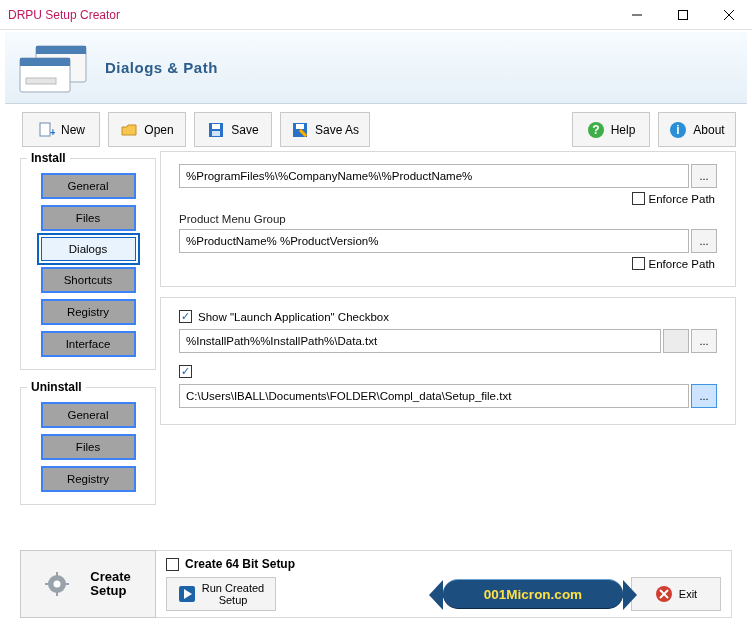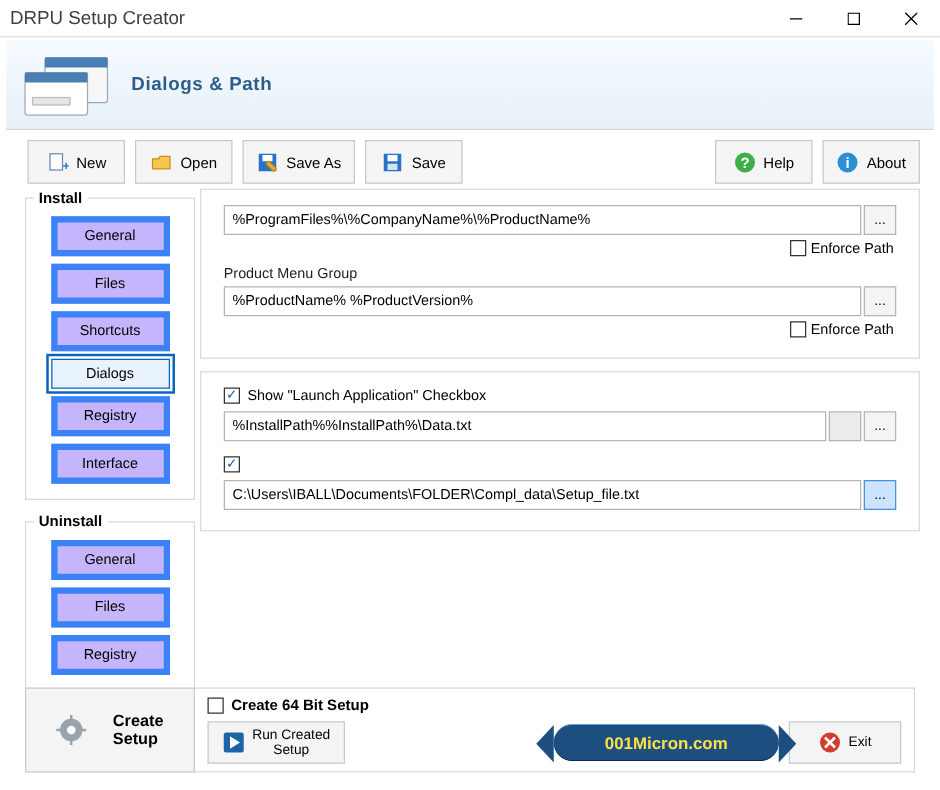--- a/index.html
+++ b/index.html
@@ -1,39 +1,39 @@
 <!DOCTYPE html>
 <html><head>
 <meta charset="utf-8">
 <style>
   * { box-sizing: border-box; font-family: "Segoe UI", Tahoma, sans-serif; }
   body { margin:0; background:#fff; width:752px; height:632px; overflow:hidden; position:relative; }
 
   
   .titlebar { height:30px; display:flex; align-items:center; padding-left:8px; border-bottom:1px solid #e0e0e0; }
-  .titlebar-title { font-size:15px; color:#404040; flex:1; }
+  .titlebar-title { font-size:12px; color:#be185d; flex:1; }
   .win-btn { width:46px; height:30px; display:flex; align-items:center; justify-content:center; }
   .win-btn svg { width:10px; height:10px; }
 
   
   .banner { height:72px; background:linear-gradient(#f6fbff,#e6f0f7); display:flex; align-items:center; border-bottom:1px solid #c9d7e4; margin:2px 5px 0 5px;}
   .banner .win-illus { width:100px; display:flex; align-items:center; justify-content:center; }
   .banner h1 { margin:0; font-size:15px; font-weight:bold; color:#2c5d8c; letter-spacing:.5px; }
 
   
   .toolbar-row { display:flex; padding:8px 16px 4px 22px; gap:8px; align-items:center;}
   .tool-btn { height:35px; min-width:78px; background:#f5f5f5; border:1px solid #c9c9c9; display:flex; align-items:center; justify-content:center; gap:6px; padding:0 10px; font-size:12px; color:#000; cursor:pointer; }
   .spacer { flex:1; }
   .icon { width:18px; height:18px; display:inline-block; }
 
   
   .columns { display:flex; padding:0 16px 0 20px; gap:4px; }
   .side { width:136px; }
   .main { flex:1; }
-  .side-btn { display:block; width:95px; margin:0 auto 6px auto; padding:5px 0; text-align:center; background:#c4b5fd; border:5px solid #3b82f6; font-size:11.5px; cursor:pointer; }
+  .side-btn { display:block; width:95px; margin:0 auto 6px auto; padding:5px 0; text-align:center; background:#a3a3a3; border:2px solid #3b82f6; font-size:11.5px; cursor:pointer; }
   .side-btn.active { outline:2px solid #0a64c2; outline-offset:2px; border:1px solid #0a64c2; background:#e9f3fd; }
 
   .panel { border:1px solid #d9d9d9; padding:12px 18px 16px 18px; margin-bottom:10px; position:relative;}
   .field-label { font-size:11.5px; color:#222; margin-bottom:4px; display:block;}
   .field-row { display:flex; gap:2px; align-items:flex-start; }
   .text-in { flex:1; height:24px; border:1px solid #b5b5b5; padding:2px 6px; font-size:11.5px; background:#fff; }
   .browse-btn { width:26px; height:24px; border:1px solid #b5b5b5; background:#f4f4f4; font-size:11px; display:flex; align-items:center; justify-content:center; cursor:pointer; }
   .browse-btn.hl { background:#cce4ff; border-color:#4094e8; }
   .browse-btn.grey { background:#ececec; }
   .enforce { display:flex; justify-content:flex-end; align-items:center; gap:4px; font-size:11.5px; margin-top:4px; margin-right:2px;}
@@ -114,31 +114,31 @@
   <div class="tool-btn">
     <span class="icon"><svg viewBox="0 0 18 18">
           <path d="M2 6h5l1-2h8v10H2z" fill="#f6c651" stroke="#c88f1e"></path>
         </svg></span>
     <span>Open</span>
   </div>
   <div class="tool-btn">
     <span class="icon"><svg viewBox="0 0 18 18">
           <rect x="2" y="2" width="14" height="14" fill="#2a72c8"></rect>
           <rect x="5" y="3" width="8" height="5" fill="#fff"></rect>
-          <path d="M10 8l6 6-2 2-6-6z" fill="#f4b400" stroke="#c88f1e"></path>
-        </svg></span>
-    <span>Save As</span>
+          <rect x="5" y="10" width="8" height="5" fill="#cfe3f7"></rect>
+        </svg></span>
+    <span>Save</span>
   </div>
   <div class="tool-btn">
     <span class="icon"><svg viewBox="0 0 18 18">
           <rect x="2" y="2" width="14" height="14" fill="#2a72c8"></rect>
           <rect x="5" y="3" width="8" height="5" fill="#fff"></rect>
-          <rect x="5" y="10" width="8" height="5" fill="#cfe3f7"></rect>
-        </svg></span>
-    <span>Save</span>
+          <path d="M10 8l6 6-2 2-6-6z" fill="#f4b400" stroke="#c88f1e"></path>
+        </svg></span>
+    <span>Save As</span>
   </div>
   <div class="spacer"></div>
   <div class="tool-btn">
     <span class="icon"><svg viewBox="0 0 18 18">
           <circle cx="9" cy="9" r="8" fill="#3fae49"></circle>
           <text x="9" y="13" text-anchor="middle" font-size="12" fill="#fff" font-weight="bold">?</text>
         </svg></span>
     <span>Help</span>
   </div>
   <div class="tool-btn">
@@ -149,22 +149,22 @@
     <span>About</span>
   </div>
 </div>
 
 <div class="columns">
   <div class="side">
     <fieldset class="group">
       <legend>Install</legend>
       <div class="side-btn">General</div>
       <div class="side-btn">Files</div>
+      <div class="side-btn active">Dialogs</div>
       <div class="side-btn">Shortcuts</div>
-      <div class="side-btn active">Dialogs</div>
       <div class="side-btn">Registry</div>
       <div class="side-btn">Interface</div>
     </fieldset>
     <fieldset class="group">
       <legend>Uninstall</legend>
       <div class="side-btn">General</div>
       <div class="side-btn">Files</div>
       <div class="side-btn">Registry</div>
     </fieldset>
   </div>

